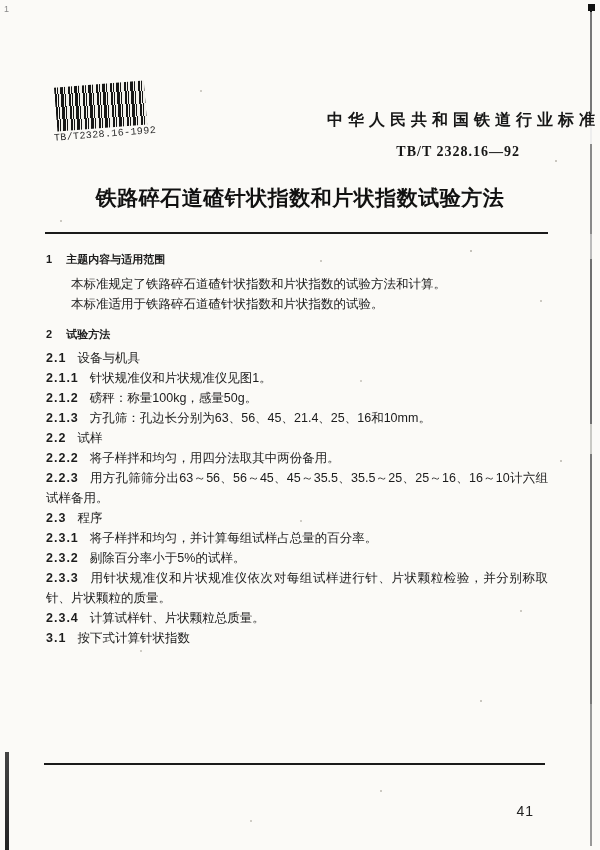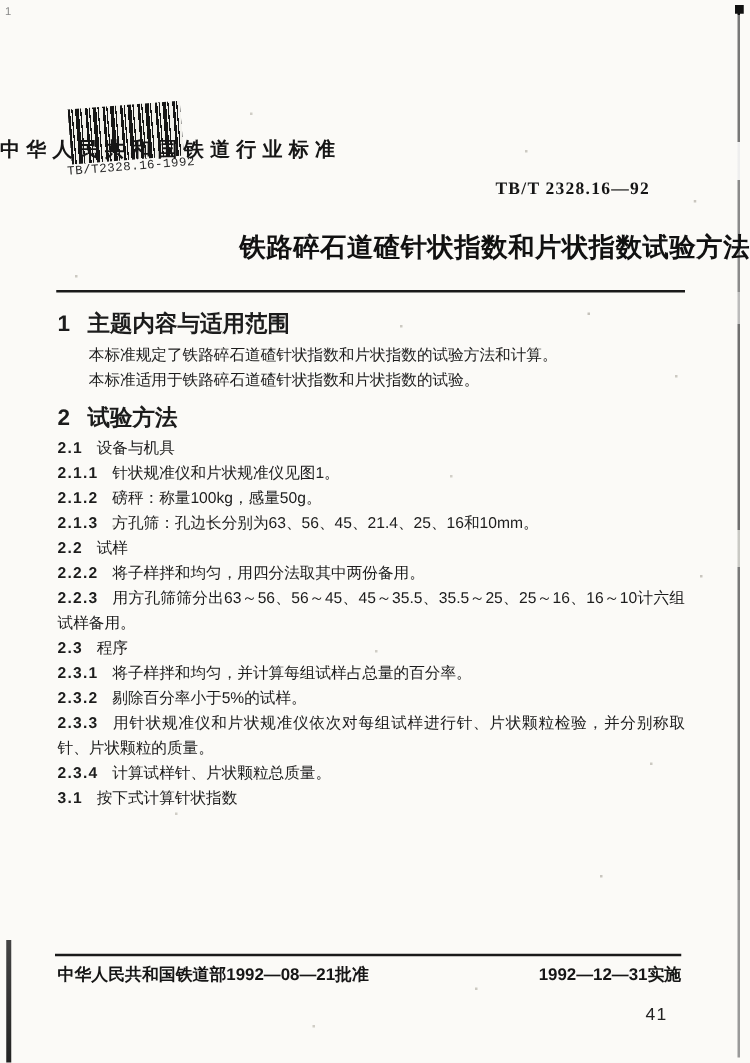--- a/index.html
+++ b/index.html
@@ -54,42 +54,42 @@
         #161616 10px 11px, #f2f1ec 11px 14px);
   }
   .barcode-label {
     font-family:"Liberation Mono","DejaVu Sans Mono",monospace;
     font-size:10px; letter-spacing:0.4px; color:#2a2a2a; margin-top:1px;
     white-space:nowrap;
   }
   
   .std-class-header {
     position:absolute; left:0; top:110px; width:100%;
-    text-align:left; font-weight:bold; font-size:16px; letter-spacing:5px;
+    text-align:right; font-weight:bold; font-size:16px; letter-spacing:5px;
     color:#161616;
   }
   .std-number {
     position:absolute; right:80px; top:144px;
     font-weight:bold; font-size:14px; letter-spacing:1px; color:#161616;font-family:Liberation Serif, serif;
   }
   .doc-title {
     position:absolute; left:0; top:184px; width:100%;
-    text-align:right; font-weight:bold; font-size:21px; letter-spacing:0.5px;
+    text-align:center; font-weight:bold; font-size:21px; letter-spacing:0.5px;
     color:#111;
   }
   .title-rule {
     position:absolute; left:45px; top:232px; width:503px; height:2px;
     background:#1a1a1a;
   }
   
   .content {
     position:absolute; left:46px; top:243px; width:502px;
     font-size:12.5px; line-height:20px; text-align:justify; color:#1c1c1c;
   }
-  .content p.heading { font-weight:bold; font-size:18px; }
+  .content p.heading { font-weight:bold; font-size:11px; }
   .content p.h-after-rule { margin-top:6px; margin-bottom:5px; }
   .content p.h-mid { margin-top:10px; margin-bottom:4px; }
   .content p.h-last { margin-top:13px; margin-bottom:4px; }
   .content p.para { text-indent:2em; }
   .content p.clause { }
   .content .num {
     font-weight:bold; letter-spacing:1px; margin-right:11px;
     font-family:"Liberation Sans","DejaVu Sans",sans-serif;
   }
   .content p.heading .num { margin-right:13px; }
@@ -147,20 +147,16 @@
       <p class="block clause"><span class="num">2.3</span><span class="txt">程序</span></p>
       <p class="block clause"><span class="num">2.3.1</span><span class="txt">将子样拌和均匀，并计算每组试样占总量的百分率。</span></p>
       <p class="block clause"><span class="num">2.3.2</span><span class="txt">剔除百分率小于5%的试样。</span></p>
       <p class="block clause"><span class="num">2.3.3</span><span class="txt">用针状规准仪和片状规准仪依次对每组试样进行针、片状颗粒检验，并分别称取针、片状颗粒的质量。</span></p>
       <p class="block clause"><span class="num">2.3.4</span><span class="txt">计算试样针、片状颗粒总质量。</span></p>
       <p class="block clause"><span class="num">3.1</span><span class="txt">按下式计算针状指数</span></p>
     </div>
 
   <div class="footer-rule"></div>
 
-  <div class="footer-row">
-    <span>中华人民共和国铁道部1992—08—21批准</span>
-    <span>1992—12—31实施</span>
-  </div>
 
   <div class="page-number">41</div>
 
 </div>
 
 </body></html>

